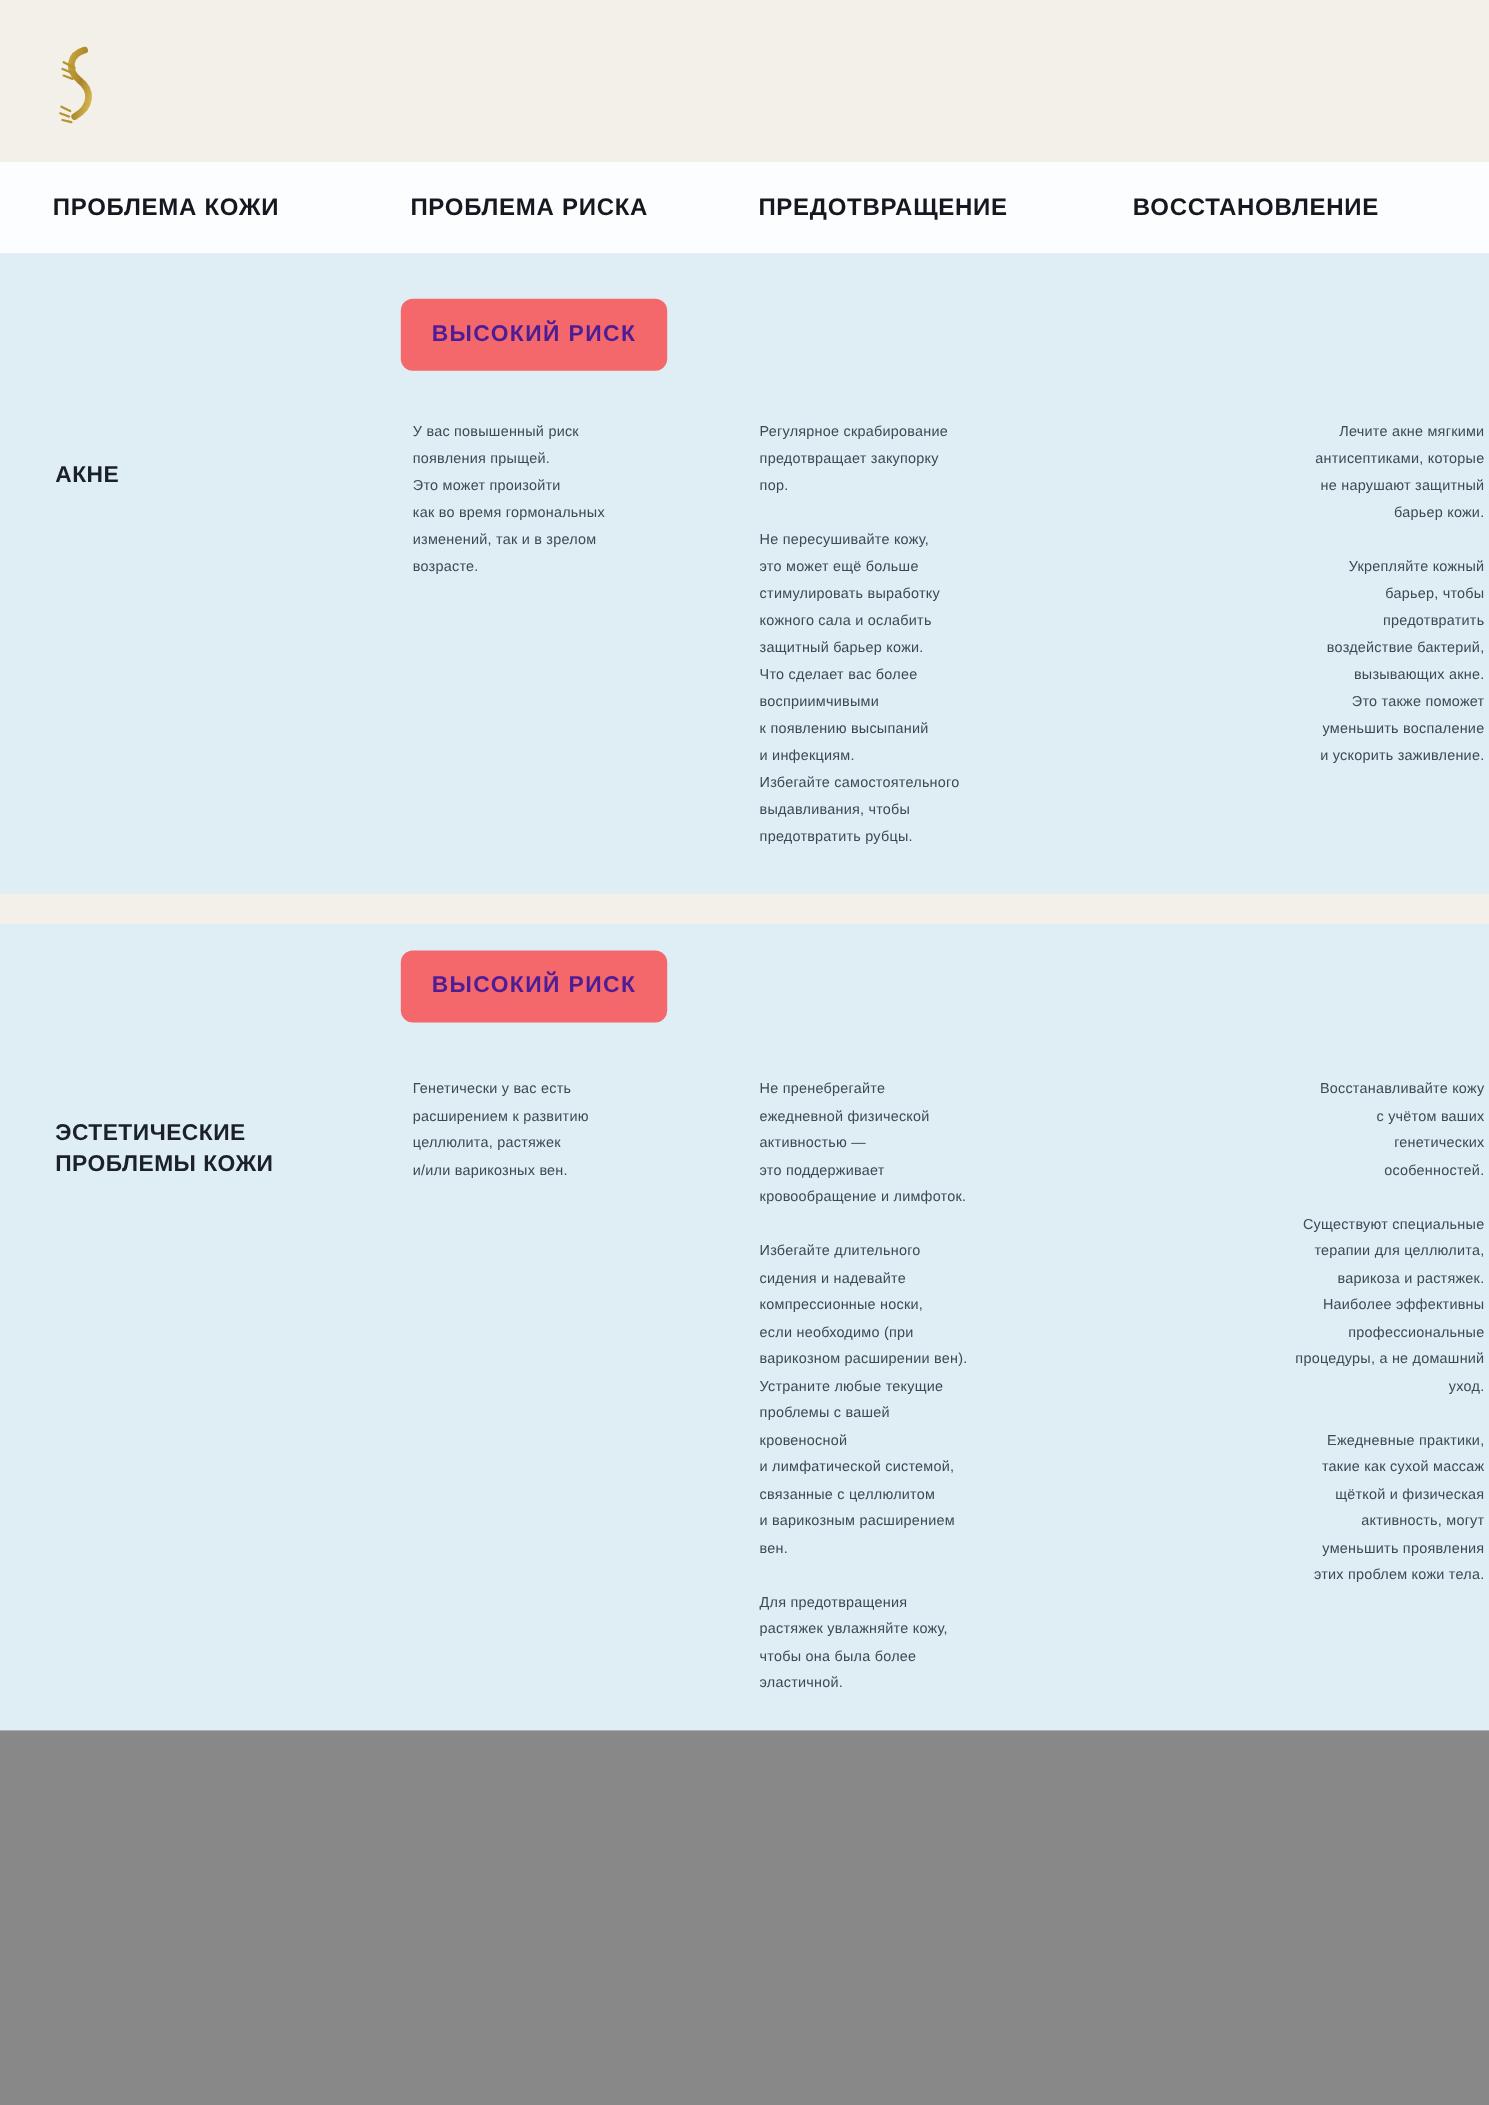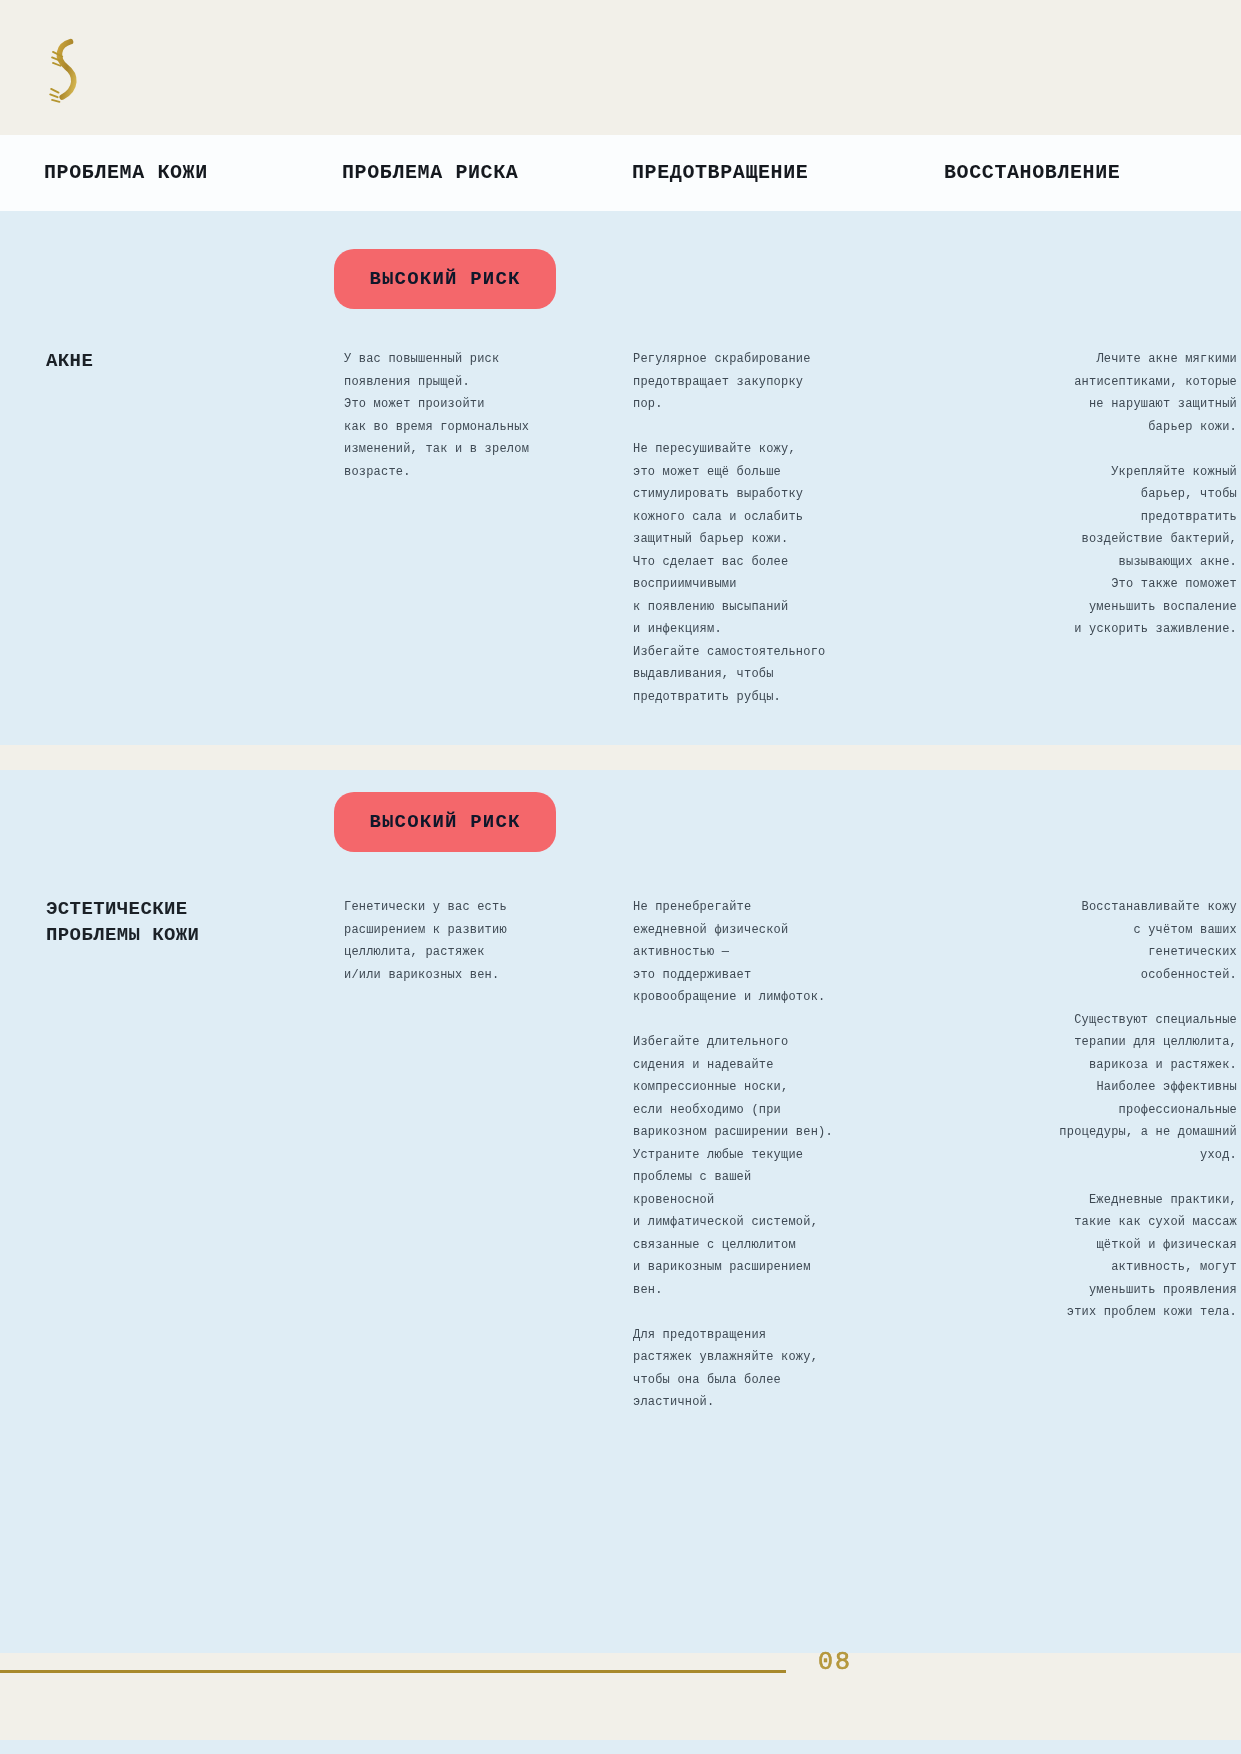--- a/index.html
+++ b/index.html
@@ -10,25 +10,25 @@
     --ink-head:#15191f;
     --ink-title:#1b2127;
     --ink-body:#3e4953;
     --gold:#a8892c;
     --gold-light:#b89a3c;
   }
   *{margin:0;padding:0;box-sizing:border-box;}
   html,body{background:#888;}
   .page{
     position:relative;
-    width:1241px;height:1754px;
+    width:1241px;height:1442px;
     margin:0 auto;
     background:var(--cream);
     overflow:hidden;
-    font-family:Liberation Mono, monospace;
+    font-family:Liberation Sans, sans-serif;
     padding-left:12px;
   }
   .logo{position:absolute;left:46px;top:38px;width:38px;height:74px;}
   .header-band{
     position:absolute;left:0;top:135px;width:1241px;height:76px;
     background:var(--band-white);
   }
   .col-head{
     position:absolute;top:0;height:76px;line-height:76px;
     font-size:20px;font-weight:700;color:var(--ink-head);
@@ -38,39 +38,39 @@
   .col-head.c2{left:342px;}
   .col-head.c3{left:632px;}
   .col-head.c4{left:944px;}
 
   .panel{position:absolute;left:0;width:1241px;background:var(--panel-blue);}
   .panel.s1{top:211px;height:534px;}
   .panel.s2{top:770px;height:883px;}
 
   .badge{
     position:absolute;left:334px;width:222px;height:60px;
-    background:var(--badge-red);border-radius:20px;
-    color:#0f172a;font-size:19px;font-weight:700;letter-spacing:1.2px;
+    background:var(--badge-red);border-radius:10px;
+    color:#4c1d95;font-size:19px;font-weight:700;letter-spacing:1.2px;
     display:flex;align-items:center;justify-content:center;
     white-space:nowrap;
   }
   .panel.s1 .badge{top:38px;}
   .panel.s2 .badge{top:22px;}
 
   .cell{
     position:absolute;
     font-size:12px;line-height:22.5px;color:var(--ink-body);
     letter-spacing:.2px;white-space:pre-line;
   }
   .panel.s1 .cell{top:137px;}
   .panel.s2 .cell{top:126px;}
   .cell.problem{
     left:46px;width:280px;
     font-size:19px;font-weight:700;line-height:26px;
-    color:var(--ink-title);letter-spacing:.4px;
+    color:var(--ink-title);letter-spacing:.4px;margin-top:36px;
   }
   .cell.risk{left:344px;width:285px;}
   .cell.prevention{left:633px;width:305px;}
   .cell.restoration{left:945px;width:292px;text-align:right;}
 
   .gold-line{
     position:absolute;left:0;top:1670px;width:786px;height:3px;
     background:var(--gold);
   }
   .page-number{

